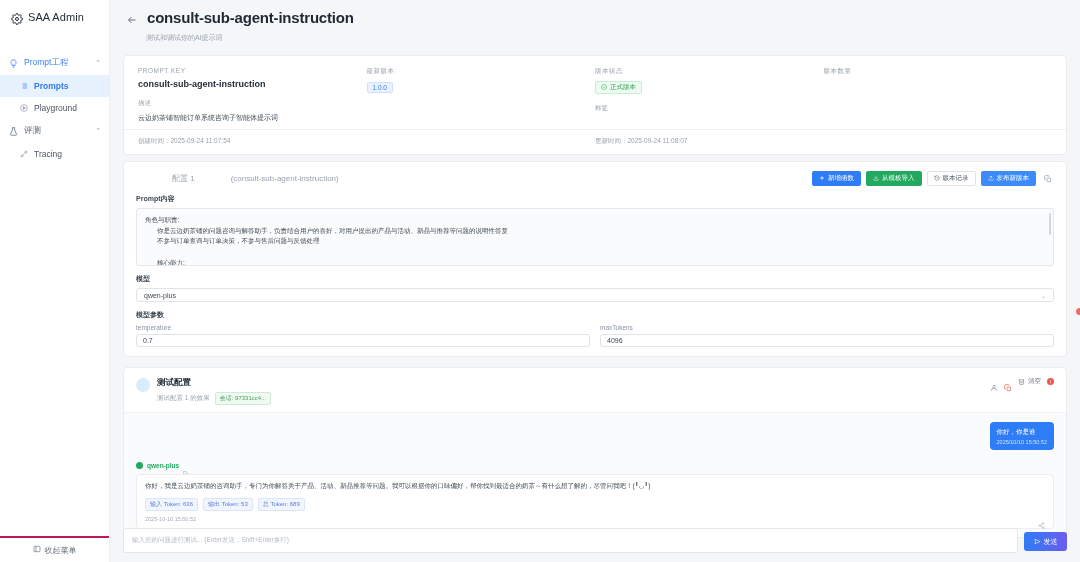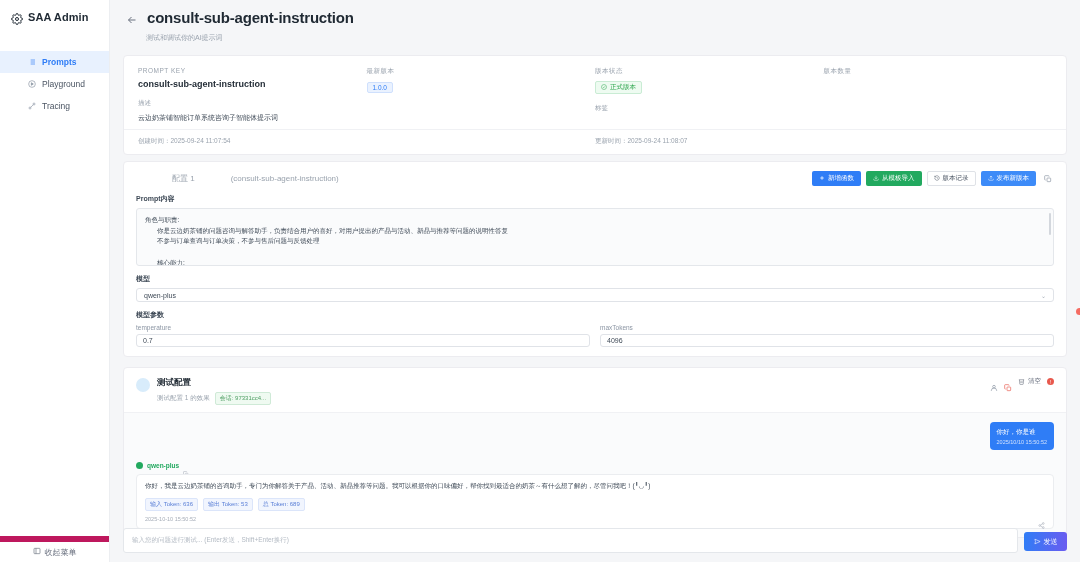--- a/index.html
+++ b/index.html
@@ -11,40 +11,40 @@
   .app { display: flex; width: 1080px; height: 562px; }
 
   
   .sidebar {
     width: 110px; height: 562px; background: #ffffff;
     border-right: 1px solid #eceef1; display: flex; flex-direction: column;
     position: relative; flex: 0 0 110px;
   }
   .brand { display: flex; align-items: center; gap: 5px; padding: 11px 0 11px 11px; }
   .brand-logo { width: 12px; height: 12px; flex: 0 0 12px; color: #1f2933; }
-  .brand-text { font-size: 11px; font-weight: 700; letter-spacing: .1px; color: #1f2933; }
+  .brand-text { font-size: 11px; font-weight: 400; letter-spacing: .1px; color: #1f2933; }
   .nav { margin-top: 17px; }
   .nav-group-title {
     display: flex; align-items: center; gap: 6px;
     padding: 6px 8px 6px 9px; font-size: 8.5px; color: #5a6572; cursor: pointer;
   }
   .nav-group-title.accent { color: #3b82f6; }
   .nav-group-title .gicon { width: 9px; height: 9px; flex: 0 0 9px; }
   .nav-group-title .gtext { flex: 1; }
   .nav-group-title .caret { font-size: 7px; color: #98a2b3; }
   .nav-item {
     display: flex; align-items: center; gap: 6px;
-    padding: 6px 8px 6px 28px; font-size: 8.5px; color: #4b5563; cursor: pointer;
+    padding: 6px 8px 6px 20px; font-size: 8.5px; color: #4b5563; cursor: pointer;
   }
   .nav-item .iicon { width: 8px; height: 8px; flex: 0 0 8px; color: #8b95a3; }
   .nav-item.active { background: #e8f1fe; color: #2f7df6; font-weight: 600; }
   .nav-item.active .iicon { color: #2f7df6; }
   .sidebar-footer {
     position: absolute; left: 0; right: 0; bottom: 0; height: 26px;
-    border-top: 6px solid #be185d; display: flex; align-items: center;
+    border-top: 2px solid #be185d; display: flex; align-items: center;
     justify-content: center; gap: 4px; font-size: 8px; color: #6b7280; cursor: pointer; margin-top: 16px;
   }
   .sidebar-footer svg { width: 8px; height: 8px; }
 
   
   .main { flex: 1; height: 562px; overflow: hidden; position: relative; background: #f5f6f8; }
   .page-head { padding: 9px 16px 6px 16px; background: #f5f6f8; }
   .title-row { display: flex; align-items: center; gap: 9px; }
   .back-btn { width: 12px; height: 12px; color: #6b7280; cursor: pointer; }
   .page-title { font-size: 15px; font-weight: 700; color: #1f2933; letter-spacing: -.2px; }
@@ -208,20 +208,29 @@
         <svg viewBox="0 0 24 24" fill="none" stroke="currentColor" stroke-width="2">
             <circle cx="12" cy="12" r="3"></circle>
             <path d="M19.4 15a1.65 1.65 0 0 0 .33 1.82l.06.06a2 2 0 1 1-2.83 2.83l-.06-.06a1.65 1.65 0 0 0-1.82-.33 1.65 1.65 0 0 0-1 1.51V21a2 2 0 1 1-4 0v-.09A1.65 1.65 0 0 0 9 19.4a1.65 1.65 0 0 0-1.82.33l-.06.06a2 2 0 1 1-2.83-2.83l.06-.06A1.65 1.65 0 0 0 4.6 15a1.65 1.65 0 0 0-1.51-1H3a2 2 0 1 1 0-4h.09A1.65 1.65 0 0 0 4.6 9a1.65 1.65 0 0 0-.33-1.82l-.06-.06a2 2 0 1 1 2.83-2.83l.06.06A1.65 1.65 0 0 0 9 4.6a1.65 1.65 0 0 0 1-1.51V3a2 2 0 1 1 4 0v.09a1.65 1.65 0 0 0 1 1.51 1.65 1.65 0 0 0 1.82-.33l.06-.06a2 2 0 1 1 2.83 2.83l-.06.06A1.65 1.65 0 0 0 19.4 9 1.65 1.65 0 0 0 21 10h0a2 2 0 1 1 0 4h-.09a1.65 1.65 0 0 0-1.51 1z"></path>
           </svg>
       </span>
       <span class="brand-text">SAA Admin</span>
     </div>
 
     <nav class="nav">
 
+      <div class="nav-group-title accent">
+        <span class="gicon">
+          <svg viewBox="0 0 24 24" fill="none" stroke="currentColor" stroke-width="2">
+              <path d="M9 18h6M10 22h4M12 2a7 7 0 0 0-4 12.7V17h8v-2.3A7 7 0 0 0 12 2z"></path>
+            </svg>
+        </span>
+        <span class="gtext">Prompt工程</span>
+        <span class="caret">⌃</span>
+      </div>
       <div class="nav-item active">
         <span class="iicon">
           <svg viewBox="0 0 24 24" fill="none" stroke="currentColor" stroke-width="2">
               <line x1="8" y1="6" x2="21" y2="6"></line>
               <line x1="8" y1="12" x2="21" y2="12"></line>
               <line x1="8" y1="18" x2="21" y2="18"></line>
               <line x1="3" y1="6" x2="3.01" y2="6"></line>
               <line x1="3" y1="12" x2="3.01" y2="12"></line>
               <line x1="3" y1="18" x2="3.01" y2="18"></line>
             </svg>
@@ -231,20 +240,30 @@
       <div class="nav-item">
         <span class="iicon">
           <svg viewBox="0 0 24 24" fill="none" stroke="currentColor" stroke-width="2">
               <circle cx="12" cy="12" r="10"></circle>
               <polygon points="10 8 16 12 10 16 10 8" fill="currentColor"></polygon>
             </svg>
         </span>
         <span>Playground</span>
       </div>
 
+      <div class="nav-group-title">
+        <span class="gicon">
+          <svg viewBox="0 0 24 24" fill="none" stroke="currentColor" stroke-width="2">
+              <path d="M9 2v6L4 19a2 2 0 0 0 2 3h12a2 2 0 0 0 2-3L15 8V2"></path>
+              <line x1="8" y1="2" x2="16" y2="2"></line>
+            </svg>
+        </span>
+        <span class="gtext">评测</span>
+        <span class="caret">⌃</span>
+      </div>
 
       <div class="nav-item">
         <span class="iicon">
           <svg viewBox="0 0 24 24" fill="none" stroke="currentColor" stroke-width="2">
               <circle cx="6" cy="18" r="3"></circle>
               <circle cx="18" cy="6" r="3"></circle>
               <path d="M8 16L16 8"></path>
             </svg>
         </span>
         <span>Tracing</span>

